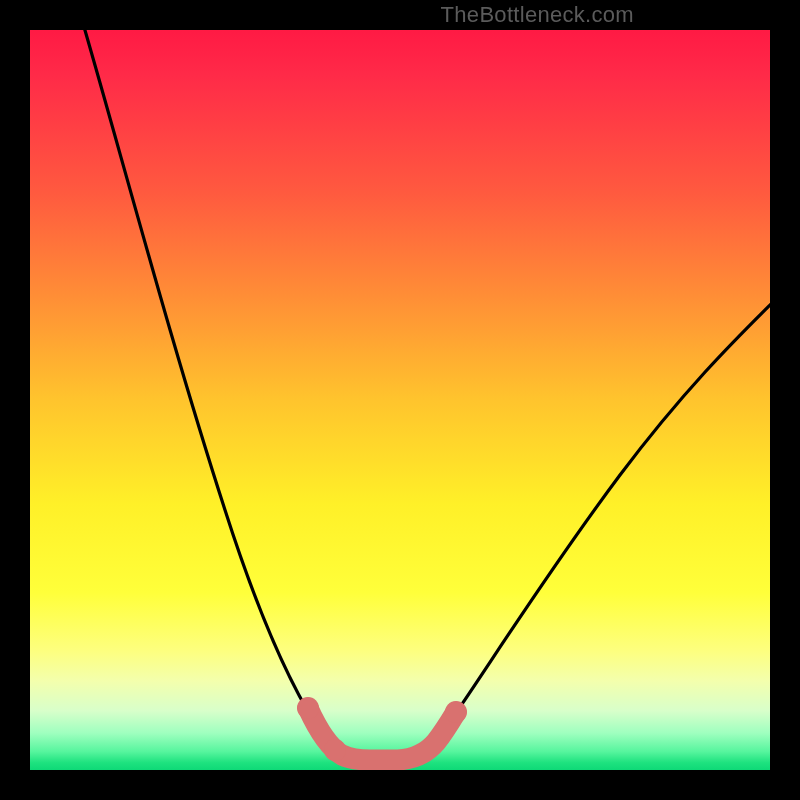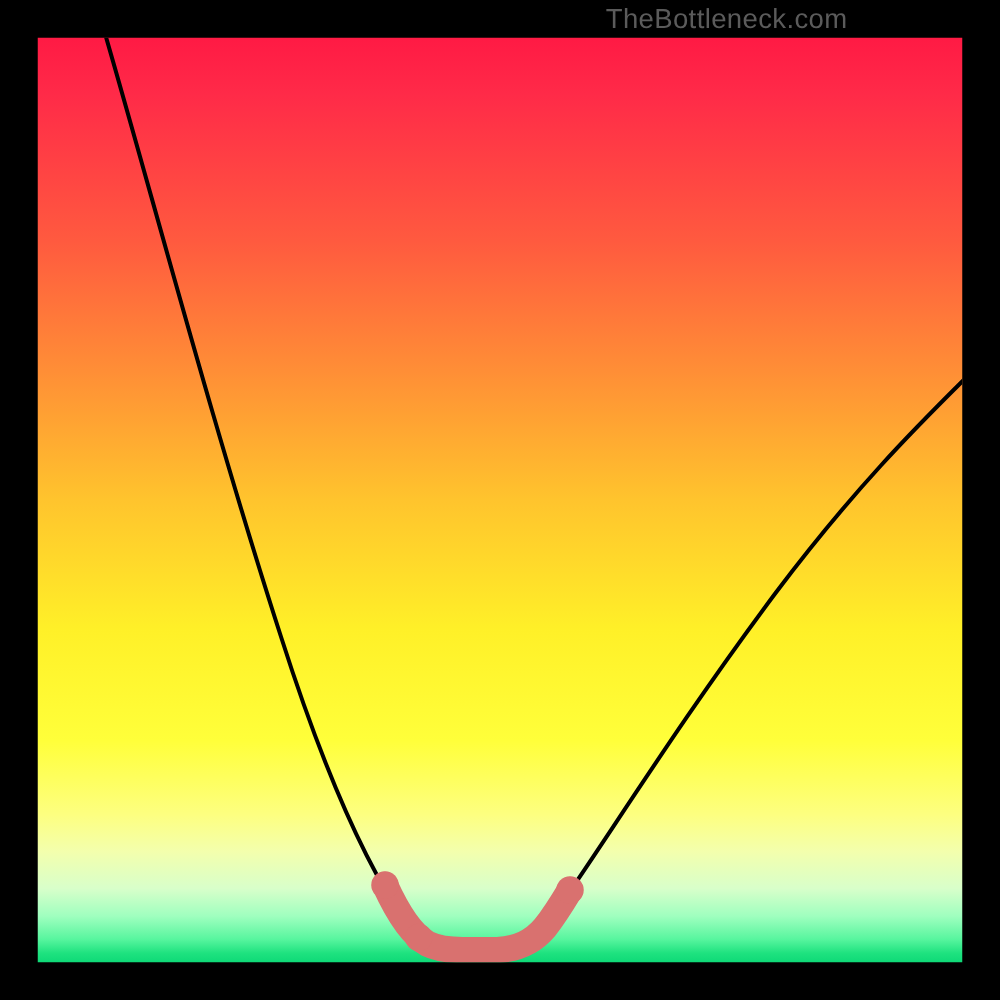--- a/index.html
+++ b/index.html
@@ -11,21 +11,20 @@
     overflow: hidden;
     font-family: Arial, Helvetica, sans-serif;
   }
   .frame {
     position: absolute;
     left: 0;
     top: 0;
     width: 644px;
     height: 800px;
     background: #000;
-    padding-left: 44px;
   }
   .plot-area {
     position: absolute;
     left: 30px;
     top: 30px;
     width: 740px;
     height: 740px;
     overflow: hidden;
     box-sizing: border-box;
   }

